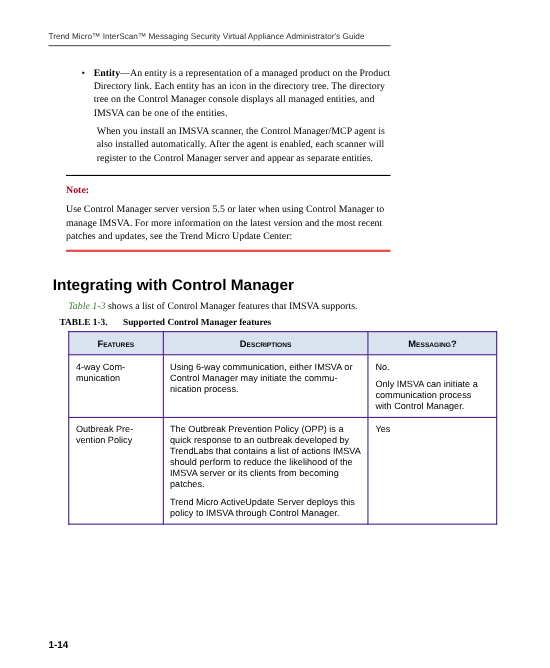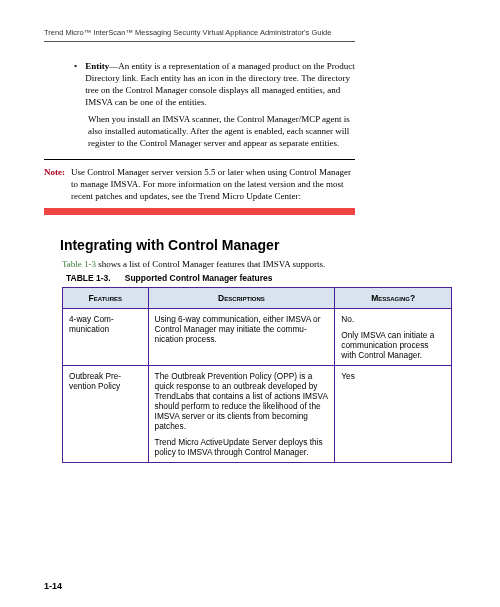--- a/index.html
+++ b/index.html
@@ -39,62 +39,64 @@
     line-height: 1.35;
   }
   .entity-bullet b { font-weight: bold; }
   .entity-para2 {
     margin-top: 4px;
     margin-left: 14px;
   }
   .note-block {
     margin-top: 10px;
     border-top: 1px solid #000;
-    border-bottom: 7px solid #ef4444;
+    border-bottom: 2px solid #ef4444;
     padding: 6px 0 6px 0;
     font-size: 9px;
     line-height: 1.35;
     display: flex;
     gap: 6px;
-    margin-left: 0;
+    margin-left: 16px;
+    flex-direction: column;
   }
   .note-label {
     color: #b00020;
     font-weight: bold;
     white-space: nowrap;
   }
   .note-body { flex: 1; }
   .note-link {
     font-family: 'Courier New', monospace;
     color: #1a4fa0;
     text-decoration: underline;
     font-size: 8.5px;
     word-break: break-all;
   }
   .section-heading {
     font-family: Arial, Helvetica, sans-serif;
     font-weight: bold;
     font-size: 14px;
     margin-top: 22px;
     margin-bottom: 6px;
-    margin-left: 16px;
+    margin-left: 4px;
   }
   .lead-para {
     font-size: 9px;
     margin-left: 18px;
     margin-bottom: 4px;
   }
   .lead-para .tref {
+    font-style: italic;
     color: #3b7a3b;
   }
   .table-caption {
-    font-family: Liberation Sans, sans-serif;
+    font-family: Liberation Serif, serif;
     font-size: 8.5px;
     font-weight: bold;
-    margin-left: 22px;
+    margin-left: 10px;
     margin-bottom: 4px;
   }
   .table-caption .tnum { margin-right: 14px; }
   table.feat {
     margin-left: 18px;
     border-collapse: collapse;
     width: 390px;
     font-family: Arial, Helvetica, sans-serif;
     font-size: 8.3px;
   }

